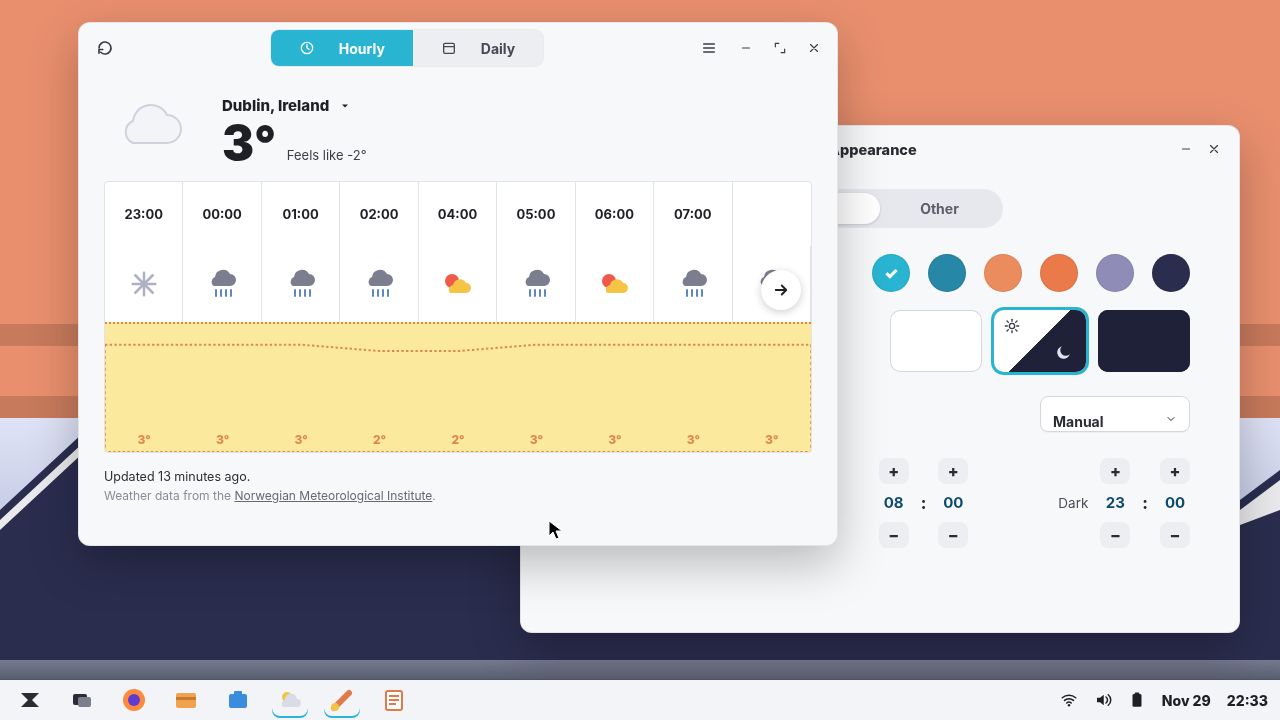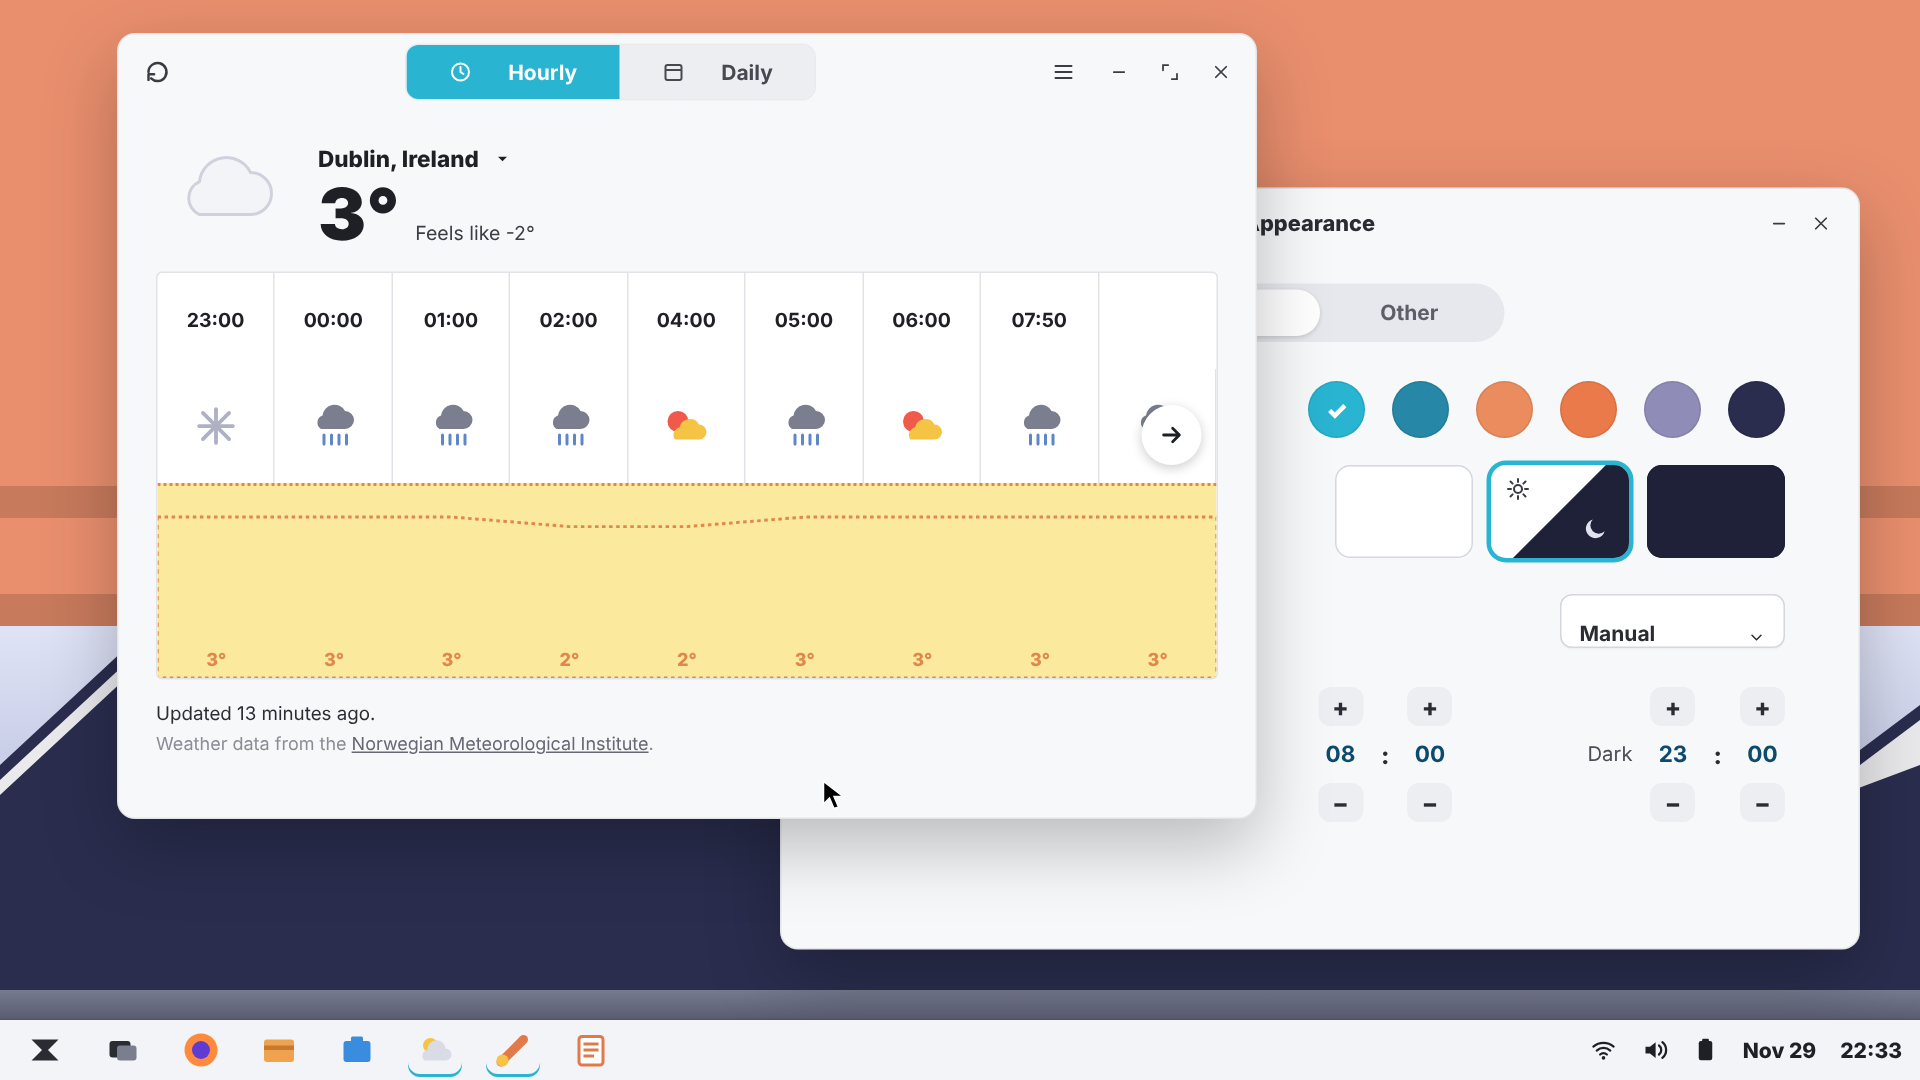--- a/index.html
+++ b/index.html
@@ -20,21 +20,21 @@
   .win-btn { width:28px; height:28px; border-radius:50%; }
   .spacer { flex:1; }
 
   
   .weather-window { top:22px; left:78px; width:760px; height:524px; z-index:5; }
   .segmented { display:flex; background:#edeef2; border-radius:8px; overflow:hidden; box-shadow:0 0 0 1px rgba(0,0,0,.05); }
   .seg-item { padding:0 28px; height:36px; display:flex; align-items:center; gap:24px; font-weight:700; font-size:14px; color:#464852; cursor:pointer; }
   .seg-item.active { background:#29b4d1; color:#fff; }
 
   .weather-body { padding: 0 26px; }
-  .current { display:flex; align-items:flex-start; gap:18px; padding: 18px 0 14px 0; }
+  .current { display:flex; align-items:flex-start; gap:28px; padding: 18px 0 14px 0; }
   .cloud-box { width:90px; height:70px; display:flex; align-items:center; justify-content:center; }
   .loc-row { display:flex; align-items:center; gap:10px; font-weight:800; color:#1f2026; font-size:15px; margin-top:4px; margin-bottom:4px;}
   .temp-big { font-size:48px; font-weight:900; color:#1f2026; line-height:1; display:inline-block;}
   .feels-like { font-size:13px; color:#3c3e46; display:inline-block; margin-left:6px; }
 
   .hour-strip { position:relative; border:1px solid #e2e3e9; background:#fff; border-radius:4px; overflow:hidden; }
   .hour-head, .hour-icons, .hour-temps { display:grid; grid-template-columns: repeat(9, 1fr); }
   .hour-head { }
   .hcell { border-right:1px solid #e2e3e9; height:64px; display:flex; align-items:center; justify-content:center; font-weight:700; font-size:13px; color:#1f2026;}
   .hcell:first-child { border-left:none;}
@@ -67,21 +67,21 @@
   
   .theme-row { display:flex; gap:12px; justify-content:flex-end; padding: 0 26px 18px 0; }
   .theme-card { width:92px; height:62px; border-radius:10px; background:#fff; box-shadow: inset 0 0 0 1px #d6d7dd; cursor:pointer; position:relative; overflow:hidden;}
   .theme-card.dark { background:#1f2138; box-shadow: inset 0 0 0 1px #1f2138;}
   .theme-card.auto { box-shadow: 0 0 0 3px #29b4d1; }
   .theme-card.auto .diag-dark { position:absolute; inset:0; background:linear-gradient(135deg, transparent 0 49.5%, #1f2138 50% 100%);}
   .theme-card.auto .sun { position:absolute; top:8px; left:10px; color:#3a3c44;}
   .theme-card.auto .moon{ position:absolute; bottom:10px; right:14px; color:#e0e2ee; font-size:18px;}
   
   .mode-select { display:flex; justify-content:flex-end; padding: 6px 26px 20px 0;}
-  .combo { width:150px; height:36px; background:#fff; border:1px solid #d6d7dd; border-radius:8px; display:flex; align-items:flex-end; justify-content:space-between; padding:0 12px; cursor:pointer; font-weight:700; font-size:14px; color:#2b2c33; box-shadow: 0 1px 0 rgba(0,0,0,.03);}
+  .combo { width:150px; height:36px; background:#fff; border:1px solid #d6d7dd; border-radius:8px; display:flex; align-items:flex-start; justify-content:space-between; padding:16px 12px; cursor:pointer; font-weight:700; font-size:14px; color:#2b2c33; box-shadow: 0 1px 0 rgba(0,0,0,.03);}
   
   .time-row { display:flex; justify-content:flex-end; gap: 90px; padding: 6px 26px 0 0; align-items:center;}
   .time-group { display:flex; align-items:center; gap:12px; }
   .time-label { font-size:13.5px; color:#4b4d57;}
   .stepper { display:flex; flex-direction:column; align-items:center; gap:6px;}
   .step-btn { width:30px; height:26px; border-radius:8px; background:#edeef2; color:#2b2c33; font-weight:800; display:flex; align-items:center; justify-content:center; cursor:pointer;}
   .step-val { font-size:15px; font-weight:700; color:#0c4a6e; width:30px; text-align:center; height:26px; line-height:26px;}
   .colon { font-weight:800; color:#2b2c33; align-self:center;}
 
   
@@ -288,21 +288,21 @@
 
     <div class="hour-strip">
       <div class="hour-head" id="hour-head">
           <div class="hcell">23:00</div>
           <div class="hcell">00:00</div>
           <div class="hcell">01:00</div>
           <div class="hcell">02:00</div>
           <div class="hcell">04:00</div>
           <div class="hcell">05:00</div>
           <div class="hcell">06:00</div>
-          <div class="hcell">07:50</div>
+          <div class="hcell">07:00</div>
         </div>
       <div class="hour-icons" id="hour-icons">
           <div class="icell">
             <svg width="30" height="30" viewBox="0 0 24 24" class="i-snow">
               <g stroke="currentColor" stroke-width="2" stroke-linecap="round">
                 <line x1="12" y1="3" x2="12" y2="21"></line>
                 <line x1="3" y1="12" x2="21" y2="12"></line>
                 <line x1="5" y1="5" x2="19" y2="19"></line>
                 <line x1="19" y1="5" x2="5" y2="19"></line>
               </g>

